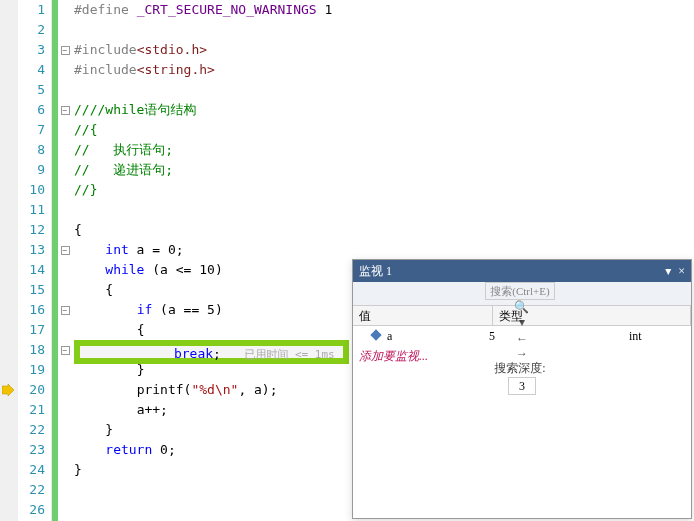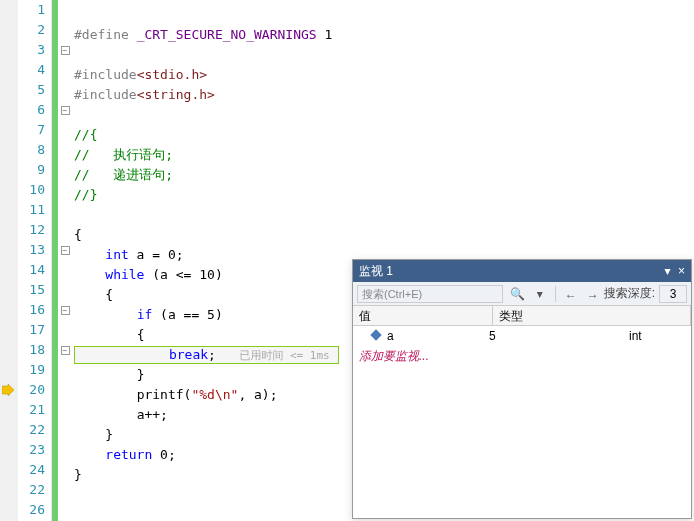--- a/index.html
+++ b/index.html
@@ -7,35 +7,35 @@
 .editor { display: flex; height: 521px; }
 .gutter { width: 34px; background: #fff; border-right: 1px solid #e8e8e8; text-align: right; padding-right: 6px; color: #2b91af; flex-shrink: 0; }
 .gutter .ln { height: 20px; line-height: 20px; position: relative; }
 .arrow-col { width: 18px; background: #f0f0f0; flex-shrink: 0; }
 .arrow-col .cell { height: 20px; position: relative; }
 .arrow { position: absolute; left: 2px; top: 4px; }
 .greenbar { width: 6px; background: #6fce6f; flex-shrink: 0; }
 .foldcol { width: 14px; background: #fff; flex-shrink: 0; }
 .foldcol .fc { height: 20px; display: flex; align-items: center; justify-content: center; }
 .foldbox { width: 9px; height: 9px; border: 1px solid #999; font-size: 8px; line-height: 7px; text-align: center; color: #666; background: #fff; }
-.code { flex: 1; margin-top: 25px; }
+.code { flex: 1; }
 .code .cl { height: 20px; line-height: 20px; white-space: pre; padding-left: 2px; }
 .kw { color: #0000ff; }
 .pp { color: #808080; }
 .mac { color: #6f008a; }
 .str { color: #a31515; }
 .inc { color: #7f1d1d; }
 .cmt { color: #008000; }
 .time { color: #aaa; font-size: 11px; }
-.hl { background: #f5f5f5; border: 1px solid #84cc16; display: inline-block; height: 18px; line-height: 16px; text-align: center; }
-
-.watch { position: absolute; left: 352px; top: 259px; width: 340px; height: 260px; background: #fff; border: 1px solid #999; box-shadow: 0 2px 8px rgba(0,0,0,0.15); font-family: Liberation Sans, sans-serif; font-size: 12px; }
+.hl { background: #f5f5f5; border: 6px solid #84cc16; display: inline-block; height: 24px; line-height: 16px; text-align: center; }
+
+.watch { position: absolute; left: 352px; top: 259px; width: 340px; height: 260px; background: #fff; border: 1px solid #999; box-shadow: 0 2px 8px rgba(0,0,0,0.15); font-family: Liberation Serif, serif; font-size: 12px; }
 .watch-title { background: #3e5f8a; color: #fff; height: 22px; line-height: 22px; padding: 0 6px; display: flex; justify-content: space-between; }
 .watch-title .ctrls span { margin-left: 4px; cursor: pointer; }
-.watch-toolbar { height: 24px; background: #eef2f6; border-bottom: 1px solid #ccc; display: flex; align-items: center; padding: 0 4px; }
+.watch-toolbar { height: 24px; background: #eef2f6; border-bottom: 1px solid #ccc; display: flex; align-items: center; padding: 0 4px; flex-direction: column; }
 .search-box { flex: 1; height: 18px; border: 1px solid #ccc; padding: 0 4px; color: #888; font-size: 11px; line-height: 16px; margin-right: 4px; }
 .tb-btn { width: 20px; height: 20px; display: flex; align-items: center; justify-content: center; color: #555; margin: 0 1px; }
 .tb-sep { width: 1px; height: 16px; background: #ccc; margin: 0 4px; }
 .depth-label { color: #444; margin-right: 4px; }
 .depth-val { width: 28px; height: 18px; border: 1px solid #ccc; text-align: center; line-height: 16px; }
 .watch-head { display: flex; height: 20px; border-bottom: 1px solid #ccc; background: #f5f5f5; }
 .watch-head .col { padding: 2px 6px; border-right: 1px solid #ccc; }
 .col-name { width: 130px; }
 .col-val { width: 140px; }
 .col-type { flex: 1; }
@@ -146,20 +146,21 @@
       <div class="fc"></div>
       <div class="fc"></div>
       <div class="fc"></div>
   </div>
   <div class="code">
     <div class="cl"><span class="pp">#define</span> <span class="mac">_CRT_SECURE_NO_WARNINGS</span> <span>1</span></div>
     <div class="cl"></div>
     <div class="cl"><span class="pp">#include</span><span class="inc">&lt;stdio.h&gt;</span></div>
     <div class="cl"><span class="pp">#include</span><span class="inc">&lt;string.h&gt;</span></div>
     <div class="cl"></div>
+    <div class="cl"><span class="cmt">////while语句结构</span></div>
     <div class="cl"><span class="cmt">//{</span></div>
     <div class="cl"><span class="cmt">//   执行语句;</span></div>
     <div class="cl"><span class="cmt">//   递进语句;</span></div>
     <div class="cl"><span class="cmt">//}</span></div>
     <div class="cl"></div>
     <div class="cl"><span>{</span></div>
     <div class="cl">    <span class="kw">int</span><span> a = 0;</span></div>
     <div class="cl">    <span class="kw">while</span><span> (a &lt;= 10)</span></div>
     <div class="cl">    <span>{</span></div>
     <div class="cl">        <span class="kw">if</span><span> (a == 5)</span></div>

